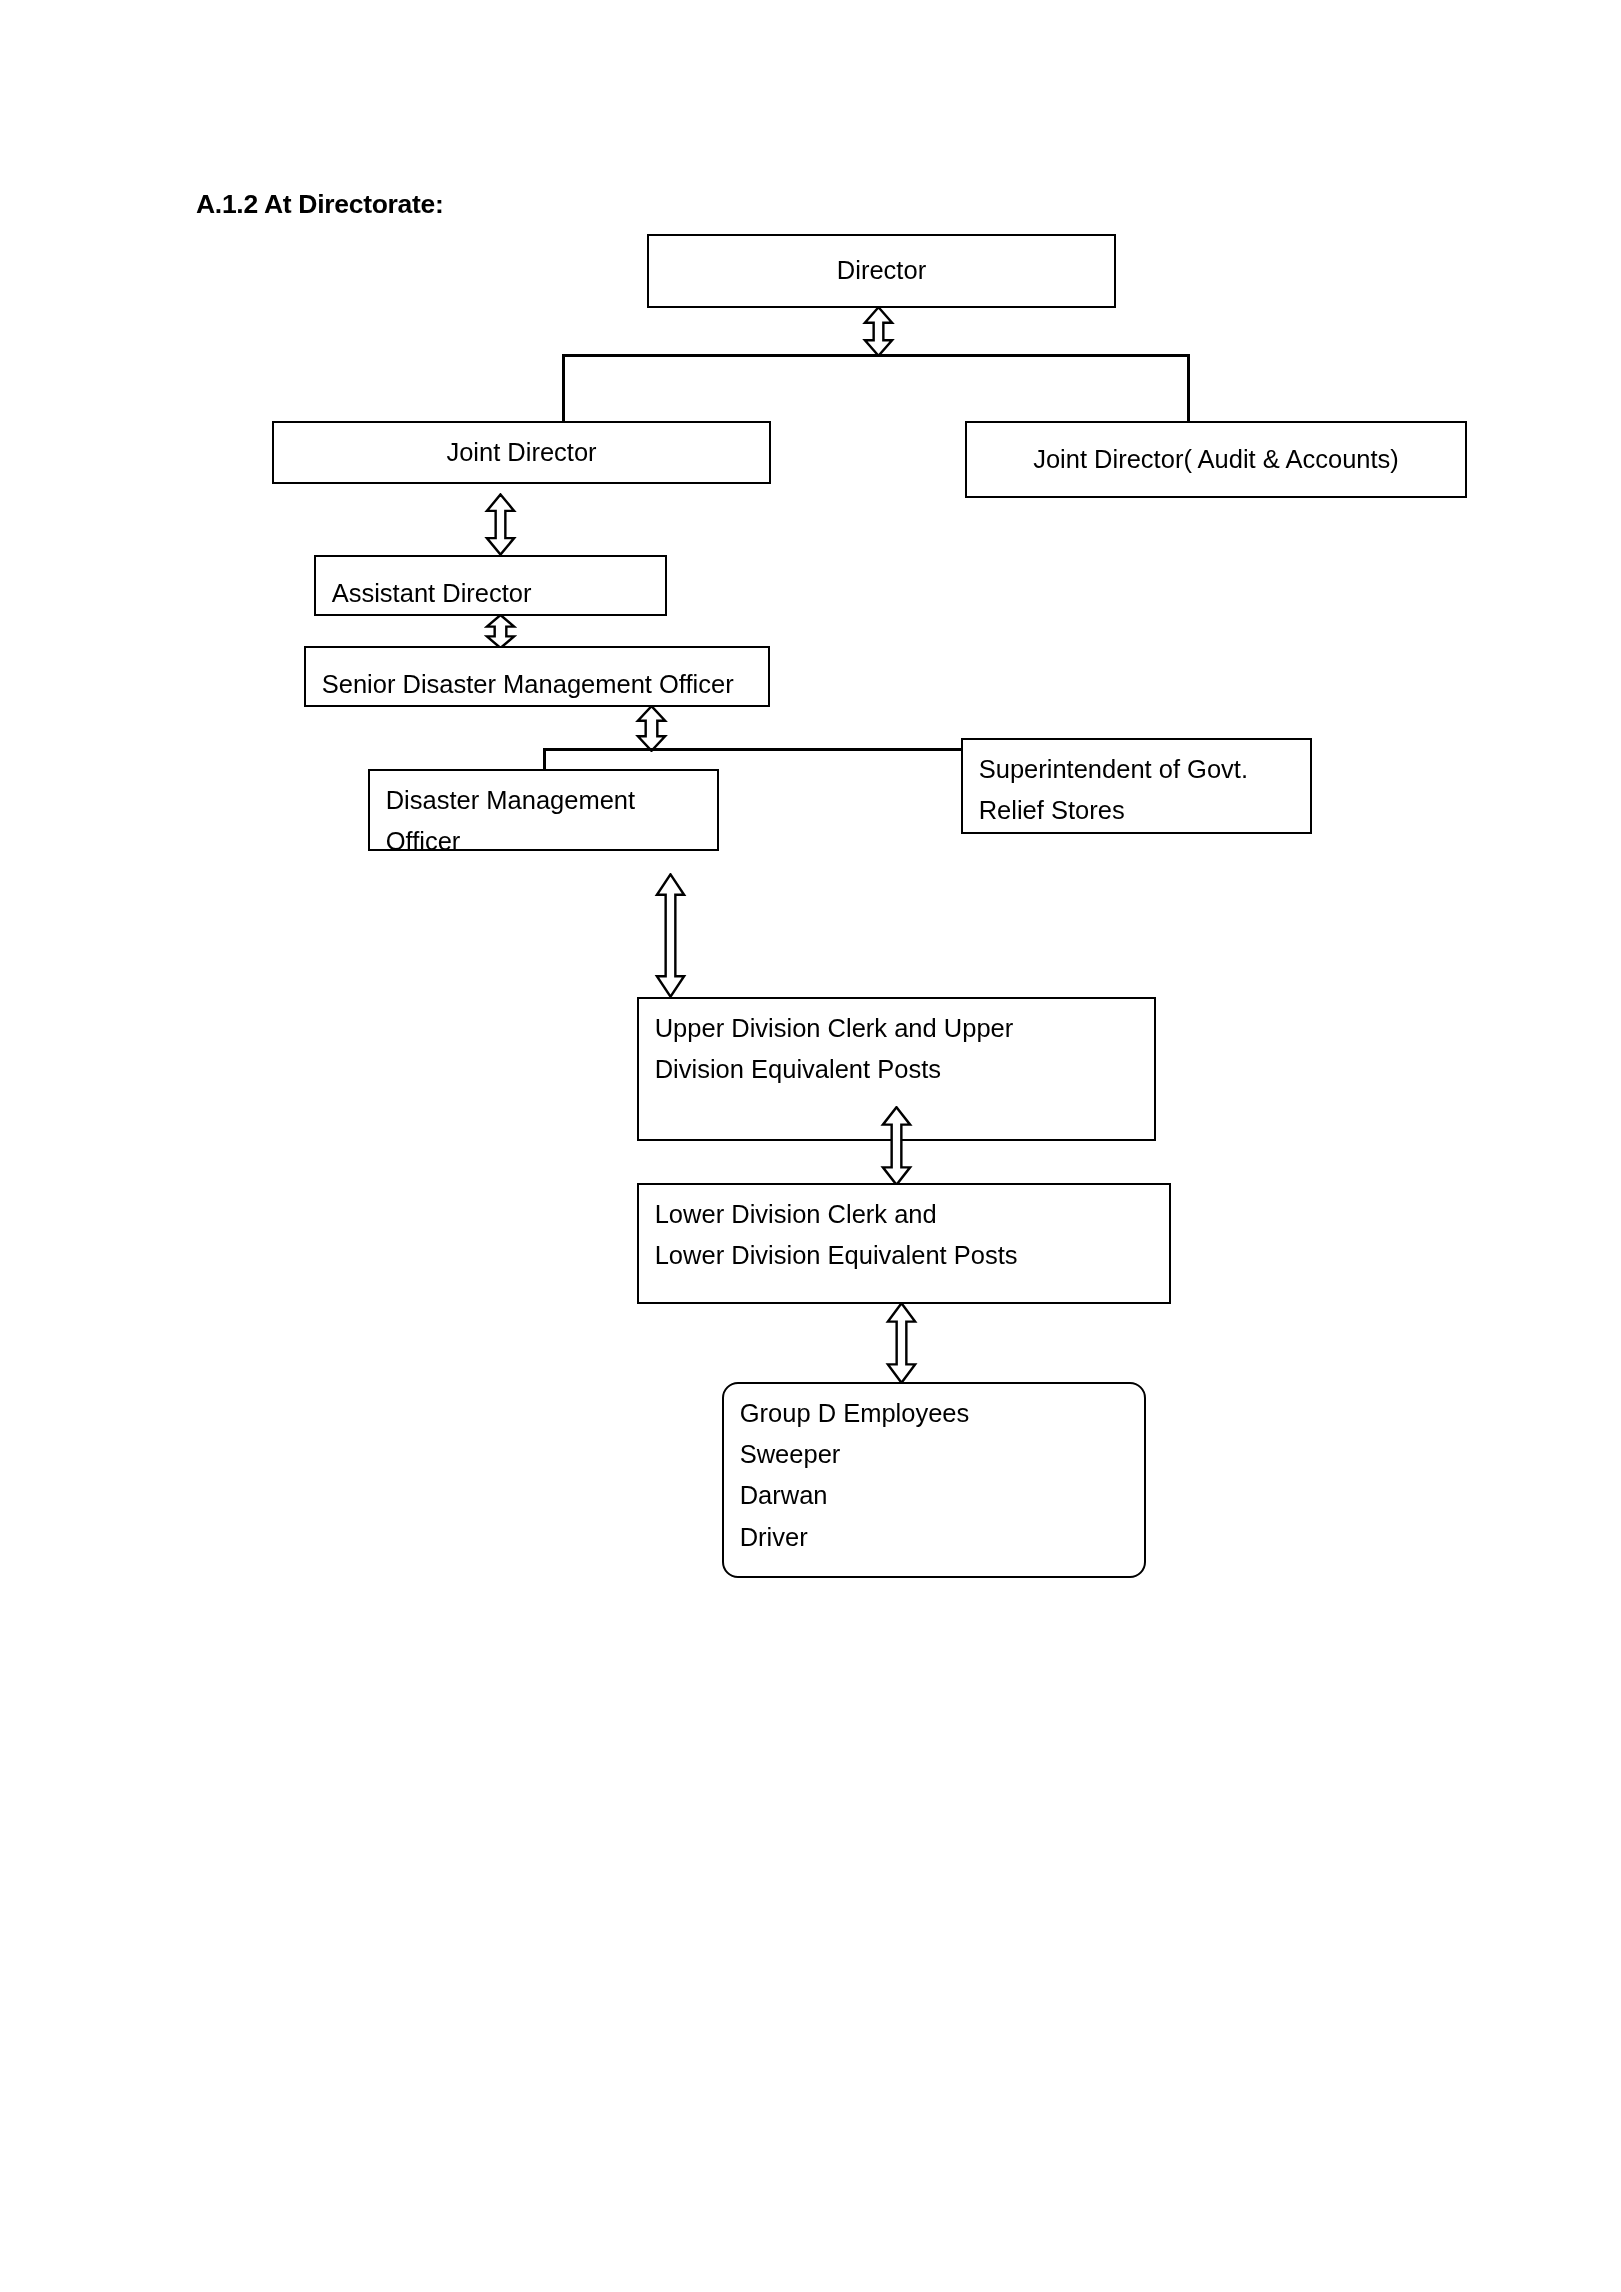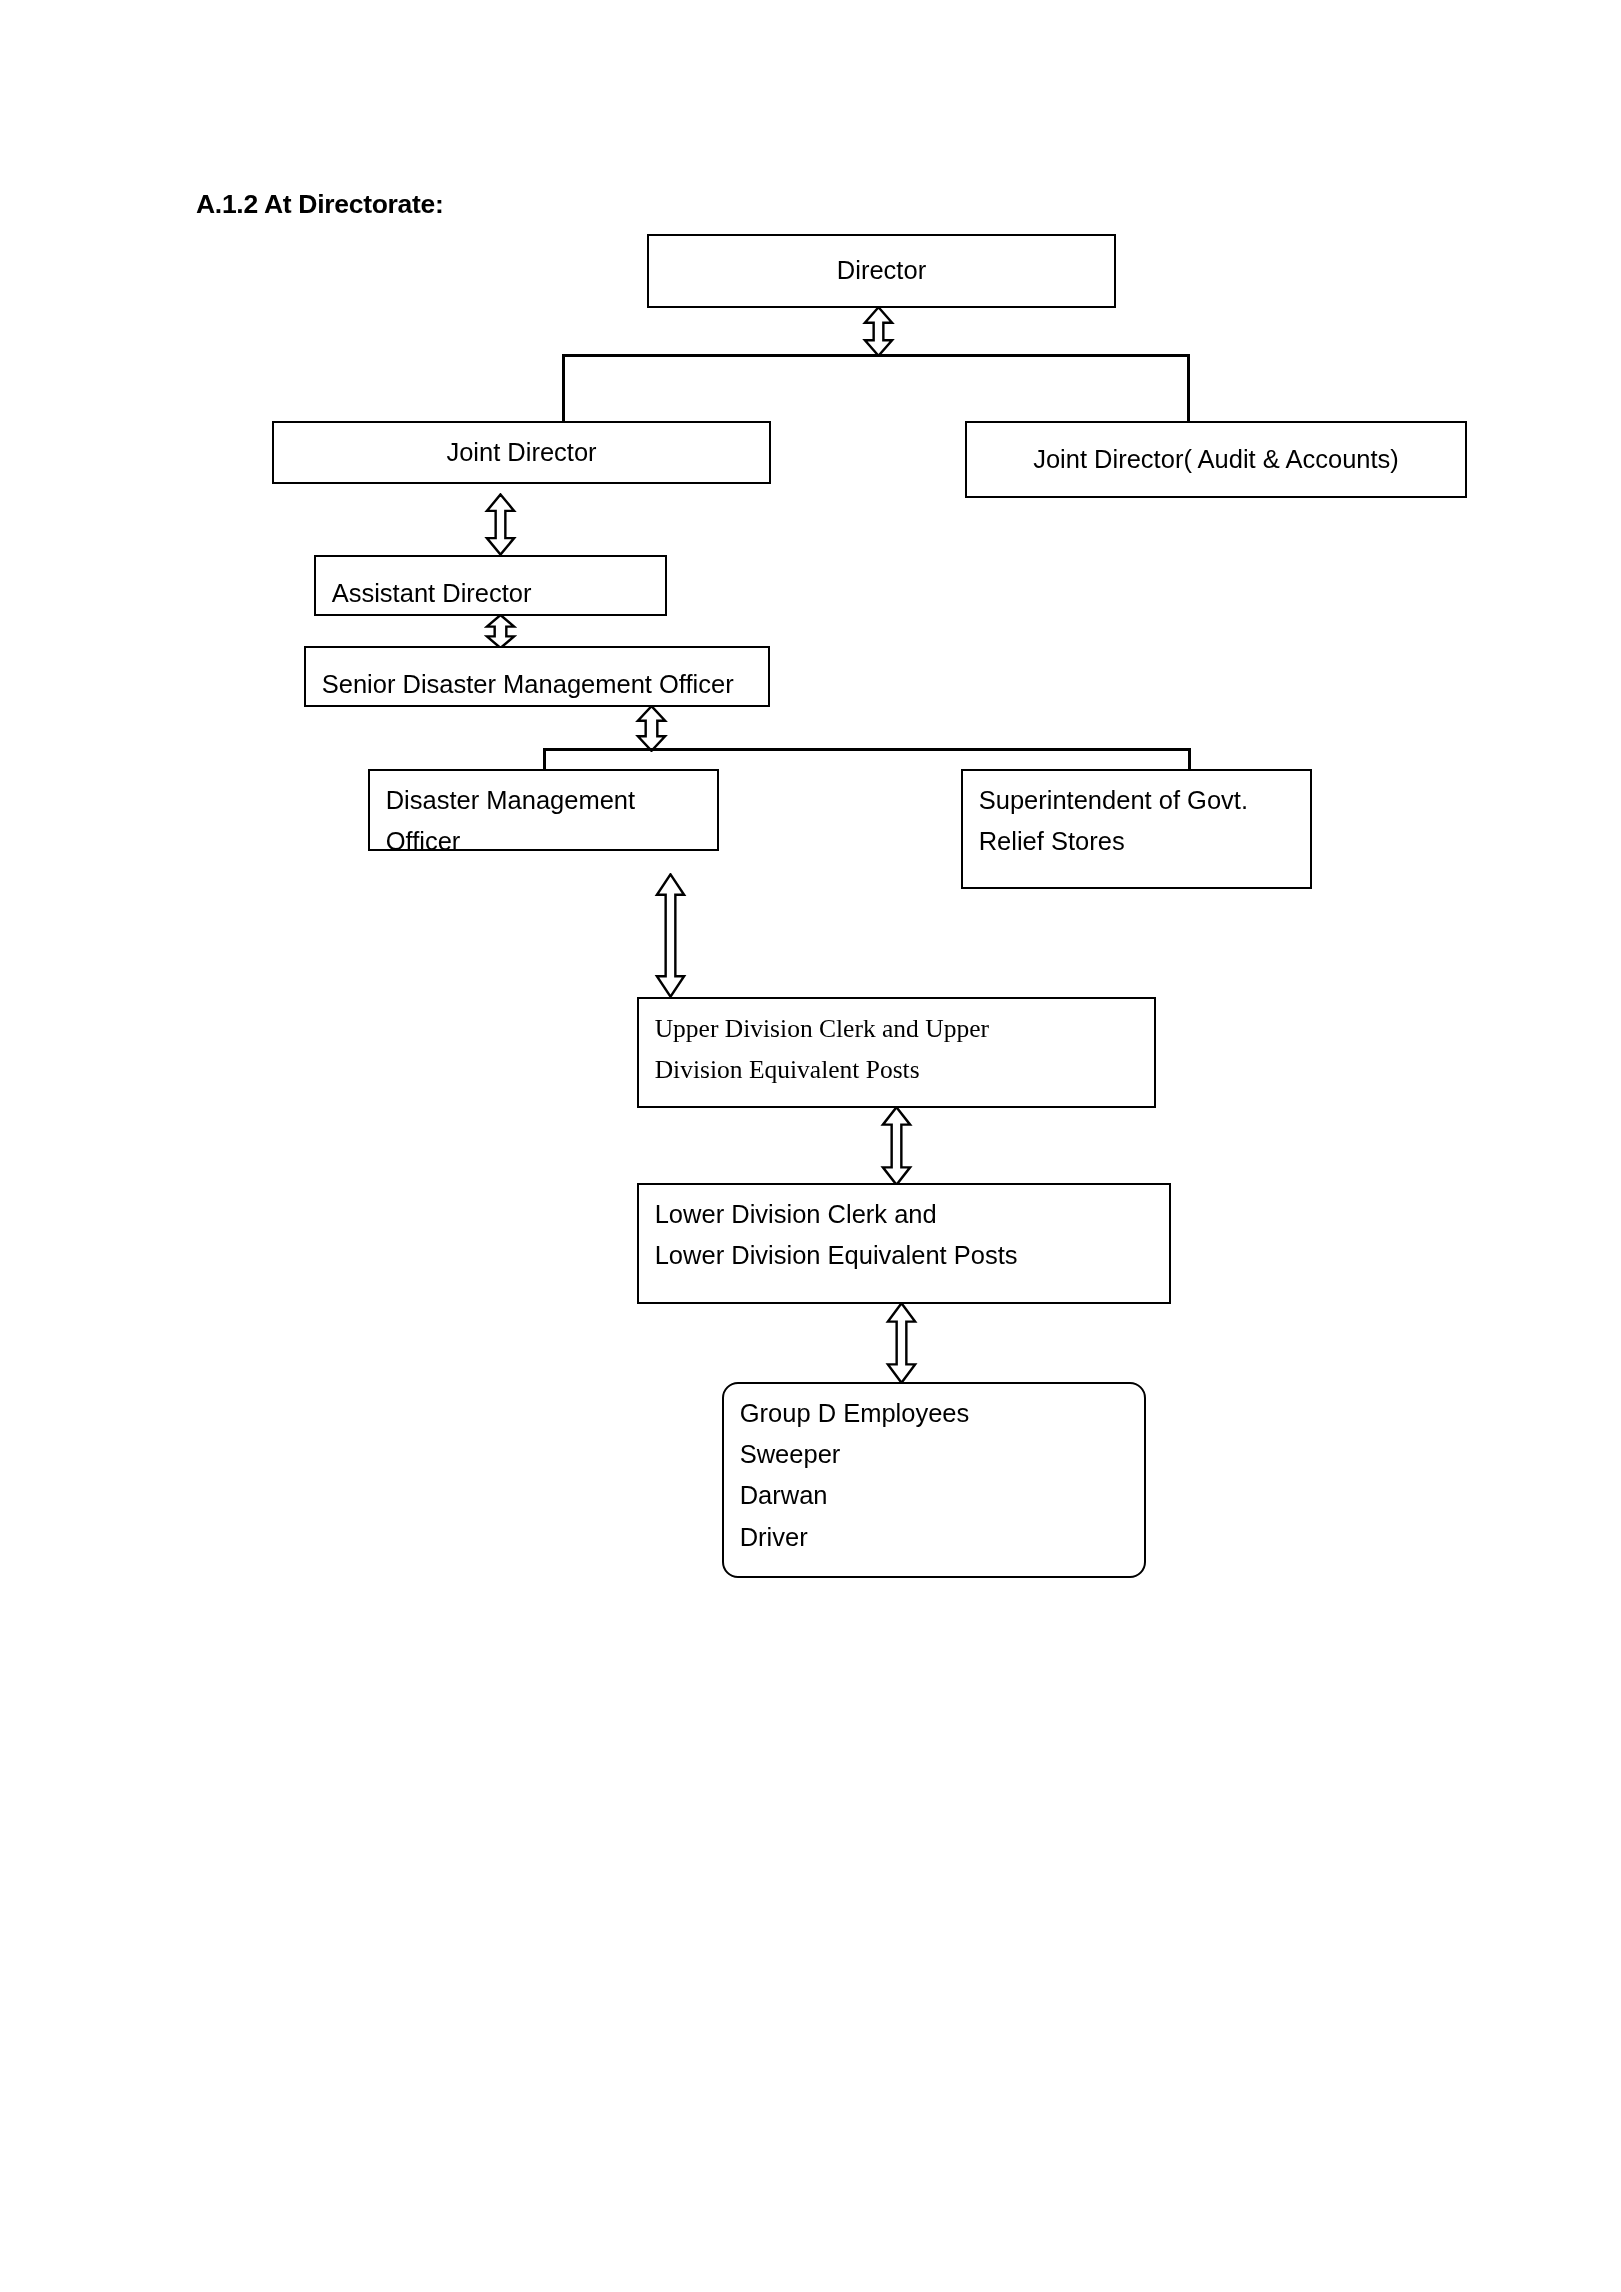--- a/index.html
+++ b/index.html
@@ -138,32 +138,32 @@
 
   <div class="hline" style="left:543px; top:748px; width:648px;"></div>
   <div class="vline" style="left:543px; top:748px; height:23.5px;"></div>
   <div class="vline" style="left:1188px; top:748px; height:23.5px;"></div>
 
   <div class="node leftpad" style="left:368px; top:769px; width:351px; height:82px;">
     <span class="node-text">Disaster Management
 Officer</span>
   </div>
 
-  <div class="node leftpad" style="left:961px; top:769px; width:351px; height:120px;">
+  <div class="node leftpad" style="left:961px; top:738px; width:351px; height:96px;">
     <span class="node-text">Superintendent of Govt.
 Relief Stores</span>
   </div>
 
   <div class="darrow" style="left:654px; top:873px;">
     <svg width="33" height="125" viewBox="0 0 34 128">
       <polygon points="17,1 31,22 22,22 22,106 31,106 17,127 3,106 12,106 12,22 3,22" fill="#ffffff" stroke="#000000" stroke-width="2.5"></polygon>
     </svg>
   </div>
 
-  <div class="node leftpad" style="left:637px; top:997px; width:519px; height:111px;font-family:Liberation Serif, serif;">
+  <div class="node leftpad" style="left:637px; top:997px; width:519px; height:144px;">
     <span class="node-text">Upper Division Clerk and Upper
 Division Equivalent Posts</span>
   </div>
 
   <div class="darrow" style="left:880px; top:1106px;">
     <svg width="33" height="80" viewBox="0 0 34 82">
       <polygon points="17,1 31,19 22,19 22,63 31,63 17,81 3,63 12,63 12,19 3,19" fill="#ffffff" stroke="#000000" stroke-width="2.5"></polygon>
     </svg>
   </div>
 

